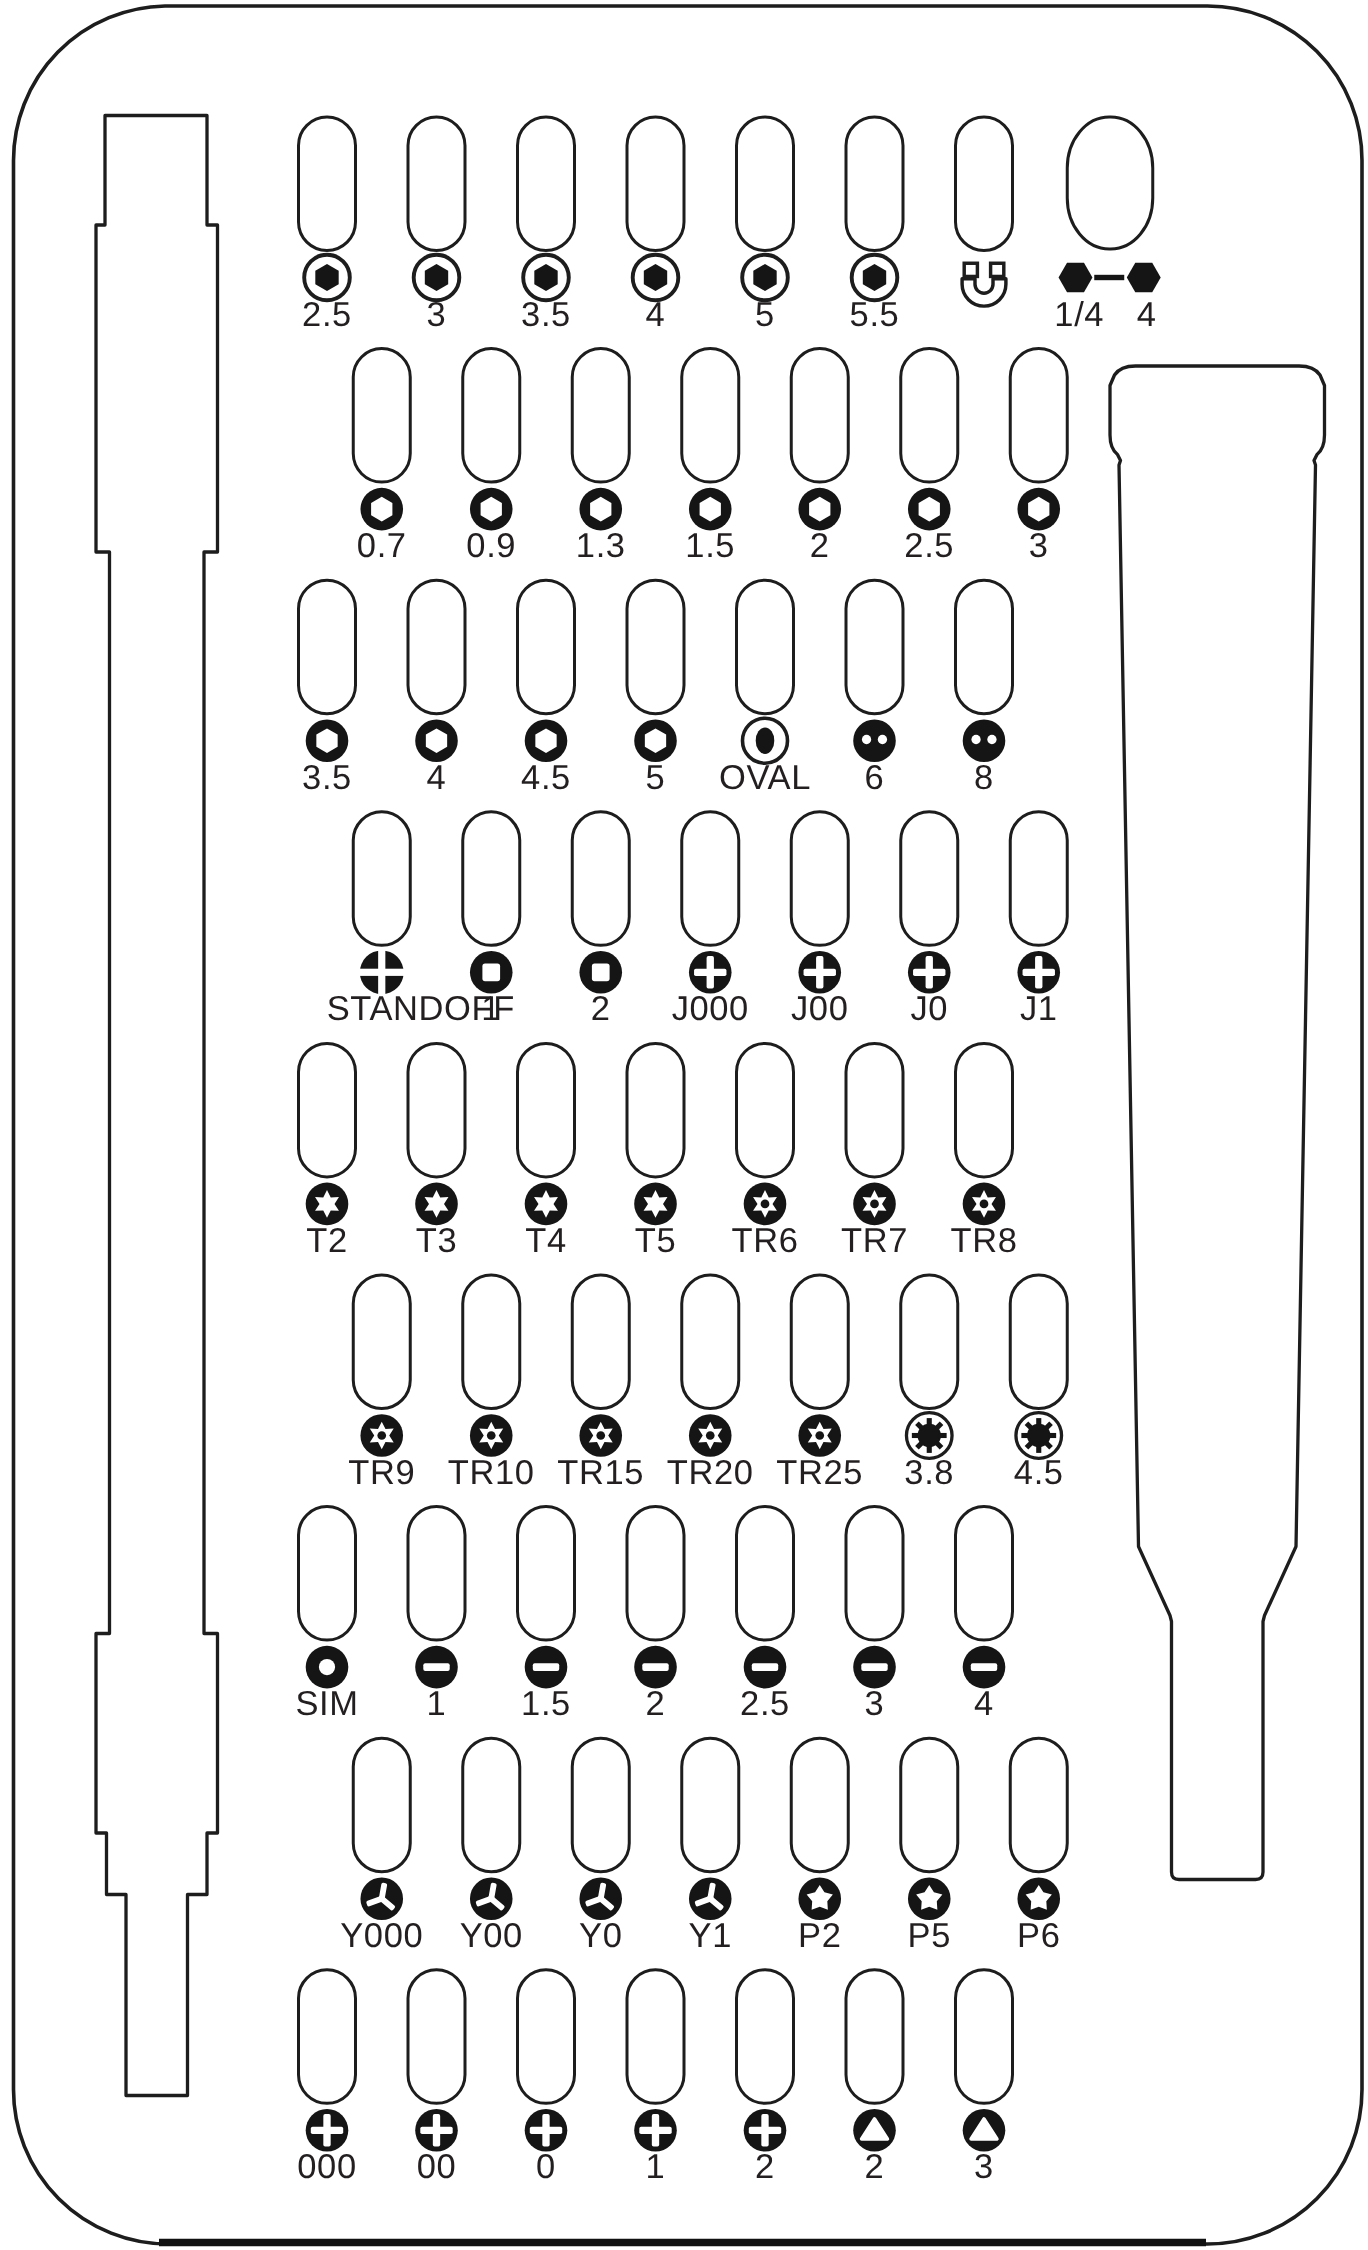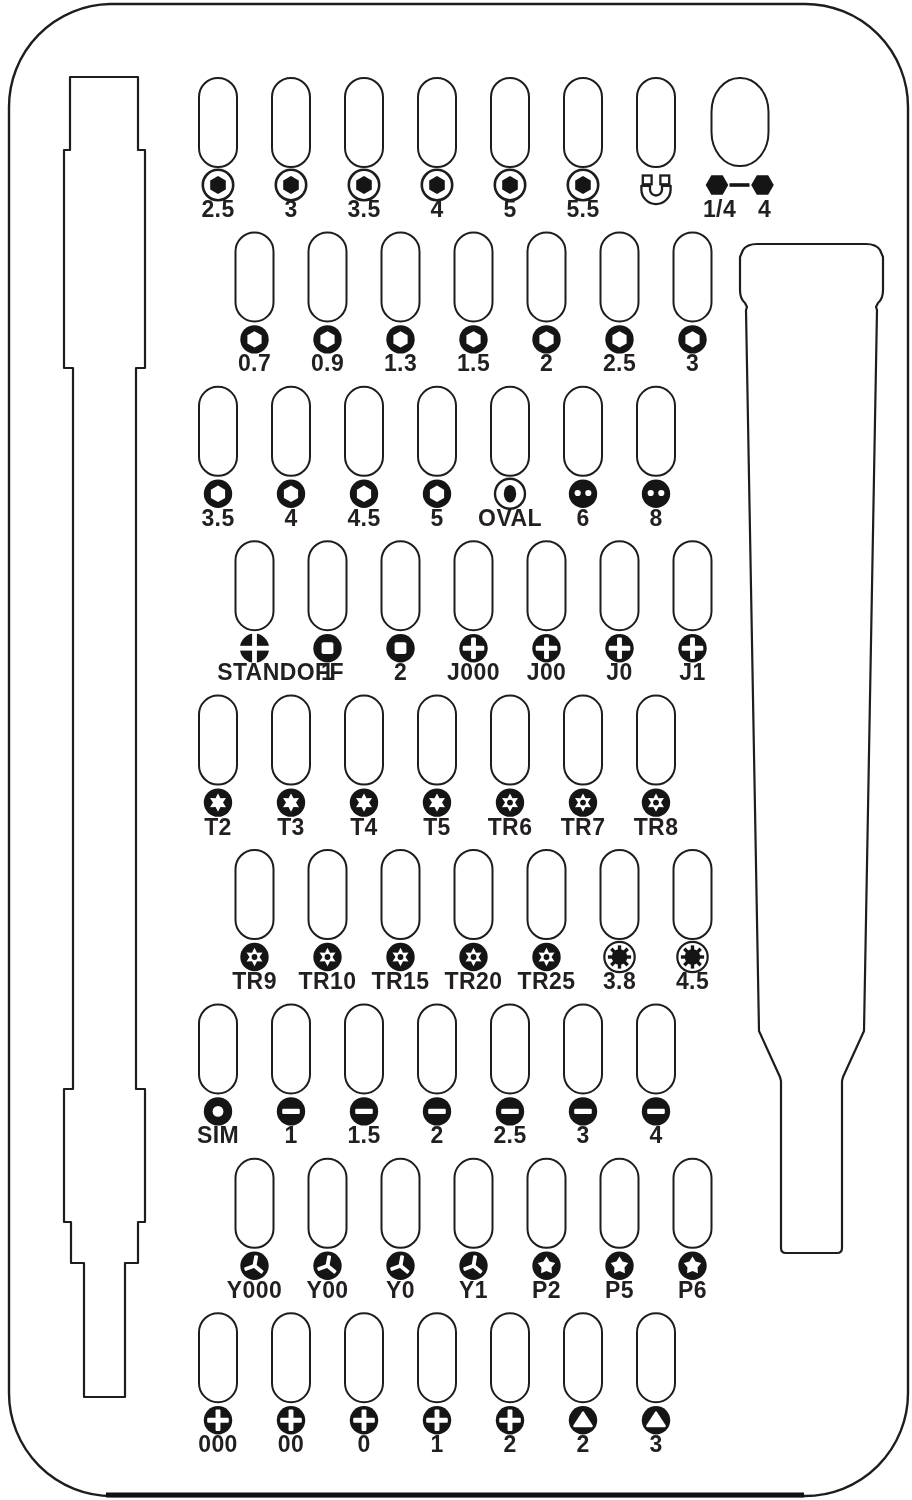--- a/index.html
+++ b/index.html
@@ -1,16 +1,16 @@
 <!DOCTYPE html>
 <html><head>
 <meta charset="utf-8">
 <style>
   html,body { margin:0; padding:0; background:#ffffff; }
-  .stage { position:relative; width:910px; height:1500px; background:#ffffff; overflow:hidden;font-weight:bold; }
+  .stage { position:relative; width:910px; height:1500px; background:#ffffff; overflow:hidden; }
   svg { display:block; }
   .lbl {
     font-family:"Liberation Sans", sans-serif;
     font-size:23px;
     fill:#231f20;
     letter-spacing:0.4px;
   }
 </style>
 </head>
 <body>

